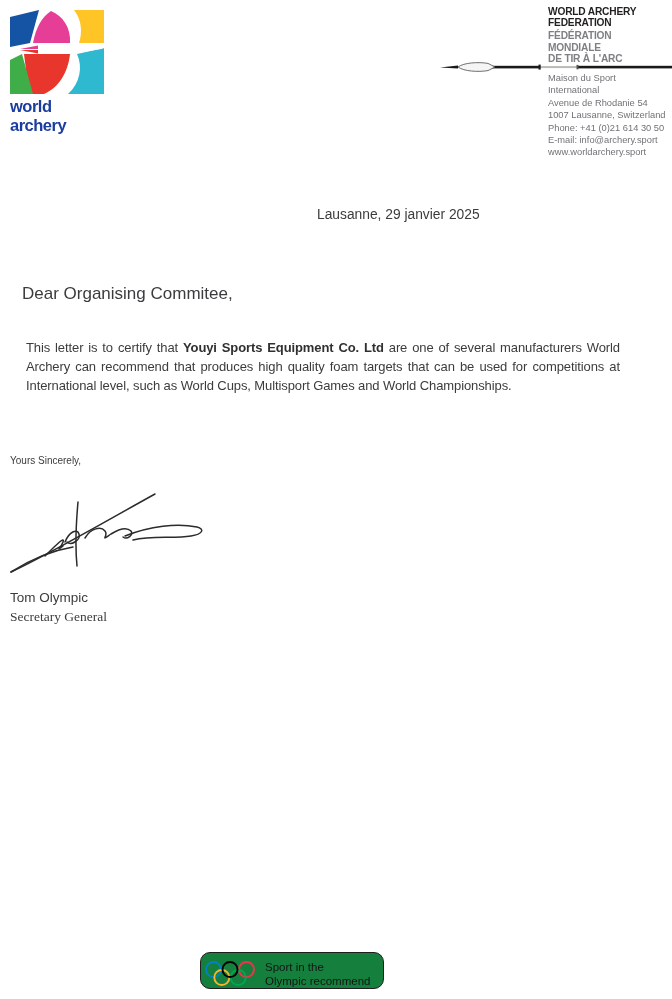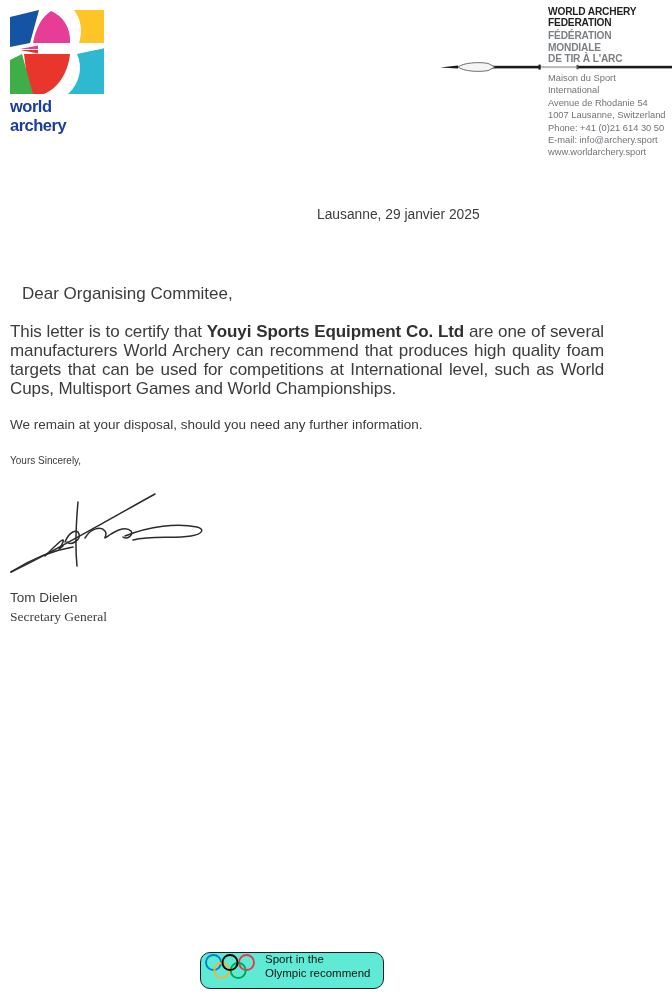--- a/index.html
+++ b/index.html
@@ -33,37 +33,37 @@
   .address-block {
     position:absolute; left:548px; top:72px;
     font-size:9.5px; line-height:12.4px; color:#717276;
     transform: scaleX(0.98); transform-origin:left top;
   }
   
   .dateline { position:absolute; left:317px; top:207px; font-size:13.8px; }
   .salutation { position:absolute; left:22px; top:284px; font-size:17px; }
   .body-par {
     position:absolute; left:10px; top:322px; width:594px;
-    margin:0; font-size:17px; line-height:19px;
+    margin:16px; font-size:13px; line-height:19px;
     text-align:justify; letter-spacing:-0.1px;
   }
   .body-par b { font-weight:bold; color:#303032; }
   .closing { position:absolute; left:10px; top:417px; font-size:13.5px; }
   .valediction { position:absolute; left:10px; top:455px; font-size:10px; }
   .signature-svg { position:absolute; left:5px; top:484px; }
   .signer-name { position:absolute; left:10px; top:590px; font-size:13.5px; }
   .signer-title { position:absolute; left:10px; top:609px; font-size:13.5px;font-family:Liberation Serif, serif; }
   
   .footer-badge {
     position:absolute; left:200px; top:952px;
     width:184px; height:37px;
     border:1.5px solid #1e1e1e; border-radius:10px;
-    display:flex; align-items:flex-start; gap:9px;
+    display:flex; align-items:flex-end; gap:9px;
     box-sizing:border-box; padding-left:3px;
-    background:#5eead4;
+    background:#15803d;
   }
   .badge-text { font-size:11.5px; line-height:13.5px; color:#141414; }
 </style>
 </head>
 <body>
 
 <div class="page">
 
   <div class="logo-block">
     <svg class="logo-svg" width="94" height="84" viewBox="0 0 94 84" xmlns="http://www.w3.org/2000/svg">
@@ -109,37 +109,36 @@
     <div>E-mail: info@archery.sport</div>
     <div>www.worldarchery.sport</div>
   </div>
 
   <div class="dateline">Lausanne, 29 janvier 2025</div>
 
   <div class="salutation">Dear Organising Commitee,</div>
 
   <p class="body-par"><span>This letter is to certify that </span><b>Youyi Sports Equipment Co. Ltd</b><span>  are one of several manufacturers World Archery can recommend that produces high quality foam targets that can be used for competitions at International level, such as World Cups, Multisport Games and World Championships.</span></p>
 
-  <div class="closing">We remain at your disposal, should you need any further information.</div>
 
   <div class="valediction">Yours Sincerely,</div>
 
   <svg class="signature-svg" width="205" height="92" viewBox="0 0 205 92" xmlns="http://www.w3.org/2000/svg">
     <g fill="none" stroke="#2b2b2b" stroke-width="1.5" stroke-linecap="round">
       <path d="M150,10 C110,32 45,70 6,88"></path>
       <path d="M6,88 C28,74 50,66 68,63"></path>
       <path d="M73,18 C71,40 70,62 72,82"></path>
       <path d="M40,72 C52,60 60,52 58,58 C56,64 50,68 58,62"></path>
       <path d="M60,58 C64,48 72,44 74,50 C76,56 66,62 62,58"></path>
       <path d="M80,54 C86,44 96,42 100,47 C104,52 94,58 106,50 C114,45 122,43 126,47 C129,51 122,56 118,53"></path>
       <path d="M120,52 C145,42 172,39 192,43 C200,45 198,50 186,52 C168,55 148,51 128,56"></path>
     </g>
   </svg>
 
-  <div class="signer-name">Tom Dielen</div>
+  <div class="signer-name">Tom Olympic</div>
   <div class="signer-title">Secretary General</div>
 
   <div class="footer-badge">
     <svg width="52" height="28" viewBox="0 0 52 28" xmlns="http://www.w3.org/2000/svg">
       <g fill="none" stroke-width="1.9">
         <circle cx="9.5" cy="9.5" r="7.5" stroke="#0081C8"></circle>
         <circle cx="42.5" cy="9.5" r="7.5" stroke="#EE334E"></circle>
         <circle cx="17.8" cy="17.5" r="7.5" stroke="#FCB131"></circle>
         <circle cx="34.2" cy="17.5" r="7.5" stroke="#00A651"></circle>
         <circle cx="26" cy="9.5" r="7.5" stroke="#000000"></circle>

